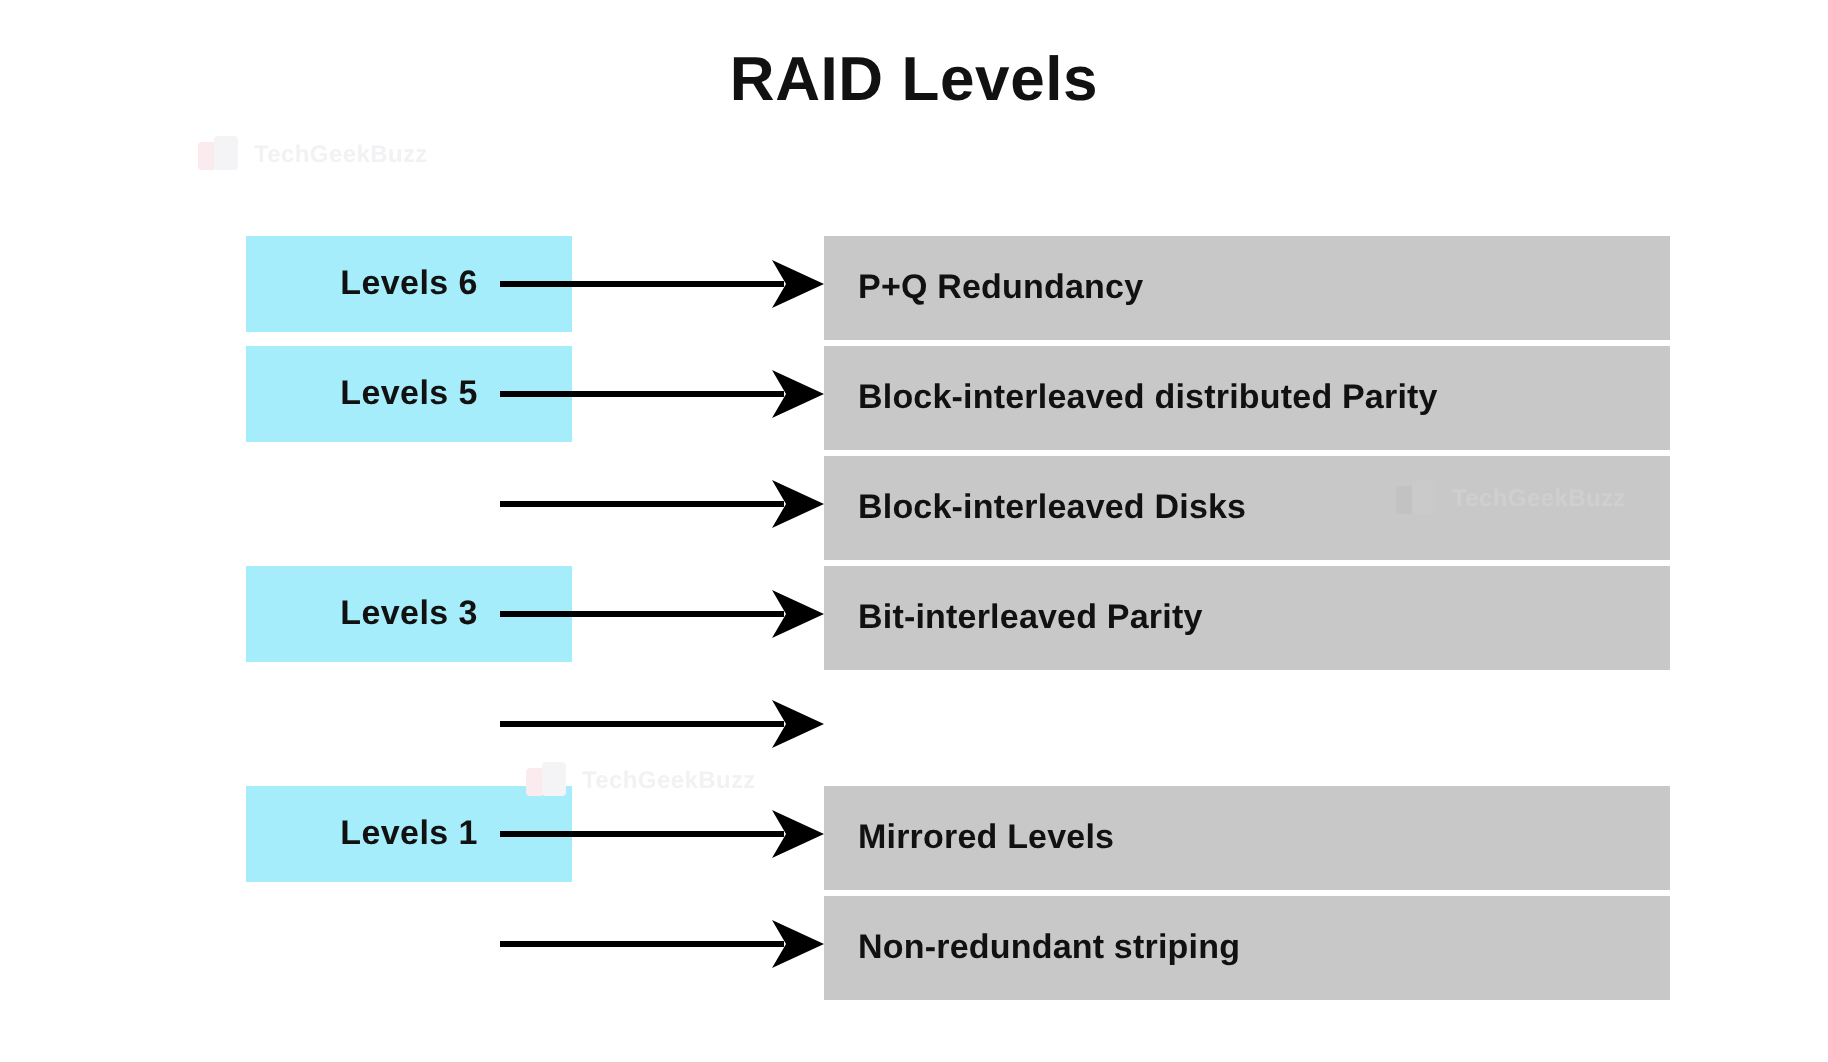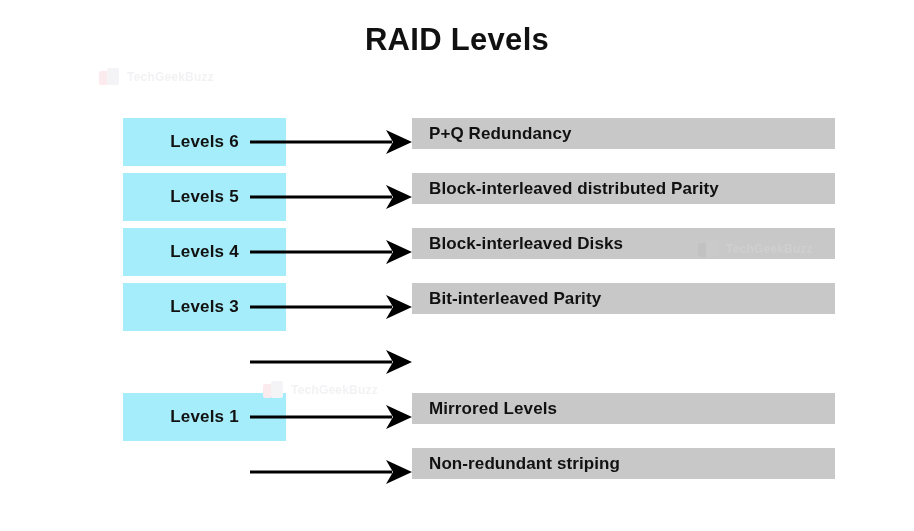--- a/index.html
+++ b/index.html
@@ -64,21 +64,21 @@
     color: #111111;
     font-family: "Liberation Sans", sans-serif;
     letter-spacing: 0.2px;
   }
 
   .desc-box {
     position: absolute;
     left: 412px;
     top: 0;
     width: 423px;
-    height: 31px;
+    height: 52px;
     background: #c8c8c8;
     display: flex;
     align-items: center;
   }
 
   .desc-label {
     padding-left: 17px;
     font-size: 17px;
     font-weight: bold;
     color: #111111;
@@ -178,23 +178,20 @@
           <svg width="162" height="48" viewBox="0 0 162 48" xmlns="http://www.w3.org/2000/svg">
             <line x1="0" y1="24" x2="142" y2="24" stroke="#000000" stroke-width="3"></line>
             <path d="M136 12 L162 24 L136 36 L143 24 Z" fill="#000000"></path>
           </svg>
         </div>
         <div class="desc-box">
           <span class="desc-label">Block-interleaved distributed Parity</span>
         </div>
       </div>
       <div class="row" style="top: 228px;">
-        <div class="level-box">
-          <span class="level-label">Levels 4</span>
-        </div>
         <div class="arrow">
           <svg width="162" height="48" viewBox="0 0 162 48" xmlns="http://www.w3.org/2000/svg">
             <line x1="0" y1="24" x2="142" y2="24" stroke="#000000" stroke-width="3"></line>
             <path d="M136 12 L162 24 L136 36 L143 24 Z" fill="#000000"></path>
           </svg>
         </div>
         <div class="desc-box">
           <span class="desc-label">Block-interleaved Disks</span>
         </div>
       </div>

